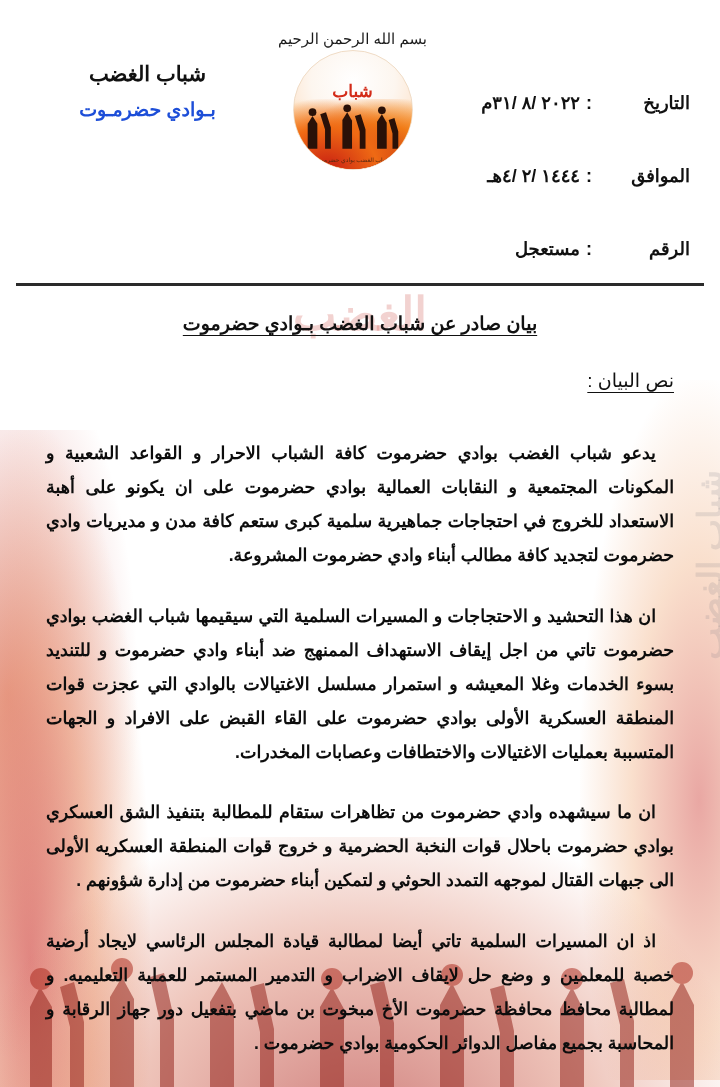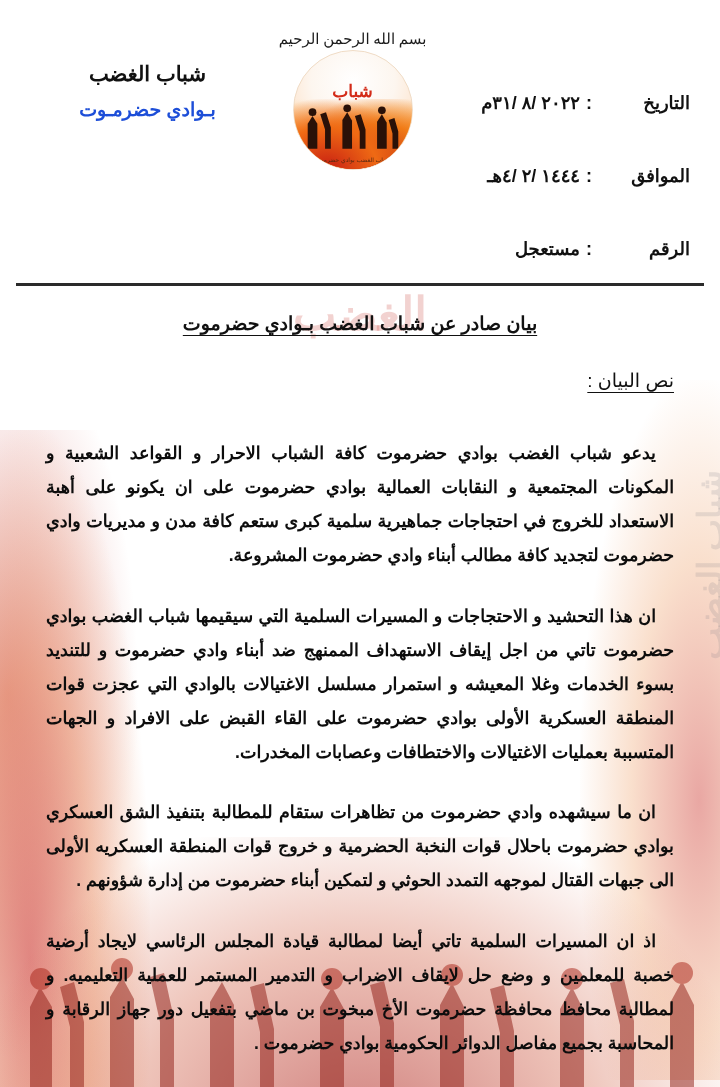--- a/index.html
+++ b/index.html
@@ -115,33 +115,34 @@
     width: 150px;
     display: flex;
     flex-direction: column;
     align-items: center;
     justify-content: flex-start;
     padding-top: 2px;
   }
   .basmala {
     font-size: 15px;
     color: #1b1b1b;
-    font-family: Liberation Serif, serif;
+    font-family: Liberation Sans, sans-serif;
     margin-bottom: 2px;
     white-space: nowrap;
   }
   .logo-circle {
     position: relative;
     width: 118px;
     height: 118px;
     border-radius: 50%;
     overflow: hidden;
     background:
       radial-gradient(circle at 50% 26%, #ffffff 0%, #fdf6ef 40%, #fde8d5 62%, #f7bd7e 78%, #e8701f 100%);
     border: 1px solid #f0dcc6;
+    font-family: Liberation Serif, serif;
   }
   .logo-circle .fire {
     position: absolute;
     left: 0; right: 0; bottom: 0;
     height: 70px;
     background:
       radial-gradient(ellipse at 28% 100%, #c81f12 0%, #ef6a14 42%, rgba(255,200,80,0) 72%),
       radial-gradient(ellipse at 72% 100%, #b81c10 0%, #f07a16 45%, rgba(255,200,80,0) 75%),
       linear-gradient(to top, #e24a0f 0%, rgba(255,170,40,0.65) 45%, rgba(255,255,255,0) 100%);
   }

